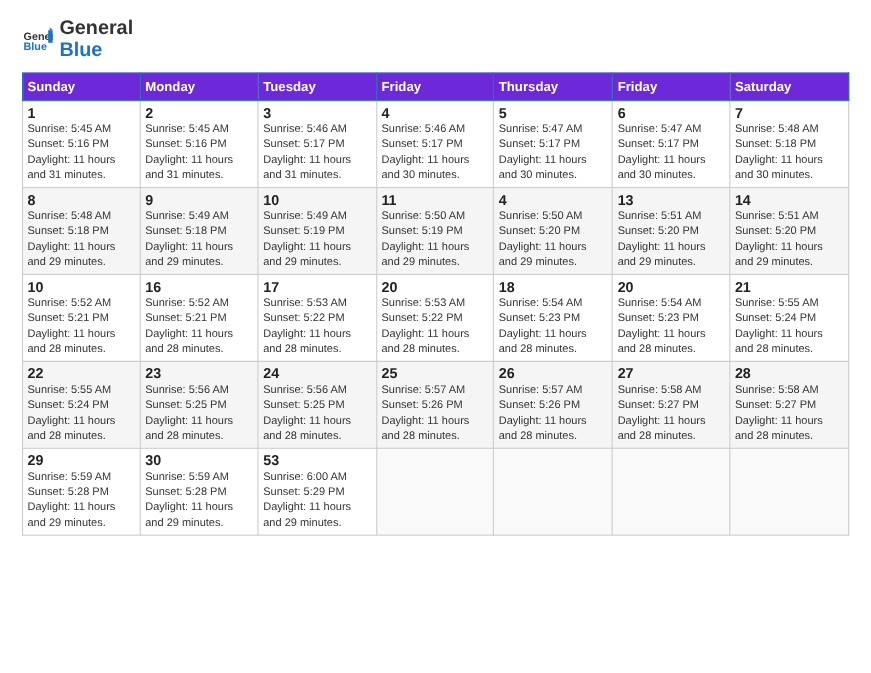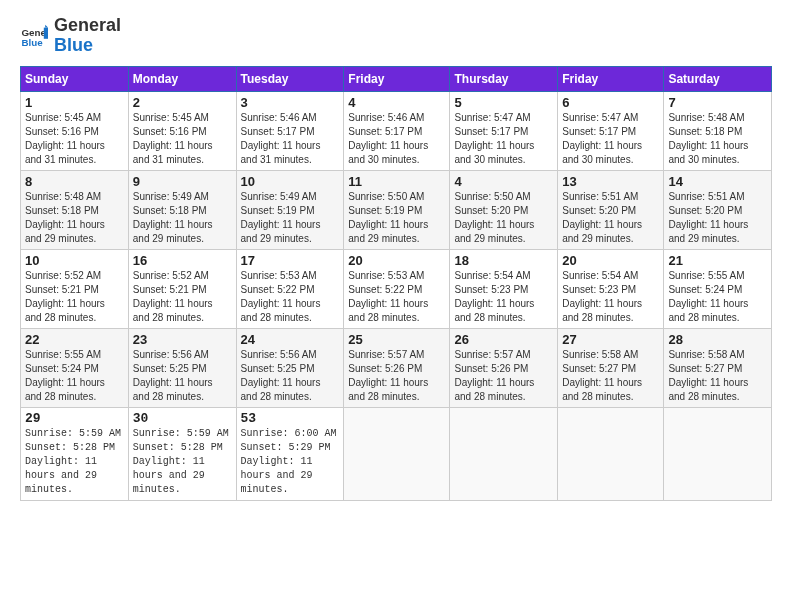--- a/index.html
+++ b/index.html
@@ -86,21 +86,20 @@
     .day-info {
       font-size: 10px;
       color: #333;
       line-height: 1.4;
     }
     td.empty {
       background: #f9f9f9;
     }
     tbody tr:last-child td {
       height: 68px;
-      font-family: Liberation Mono, monospace;
     }
   </style>
 </head>
 <body>
 
 <div class="page">
   <div class="header">
     <div class="logo">
       <svg class="logo-icon" viewBox="0 0 40 40" xmlns="http://www.w3.org/2000/svg">
         <text x="2" y="20" font-size="14" font-weight="bold" fill="#333">General</text>

